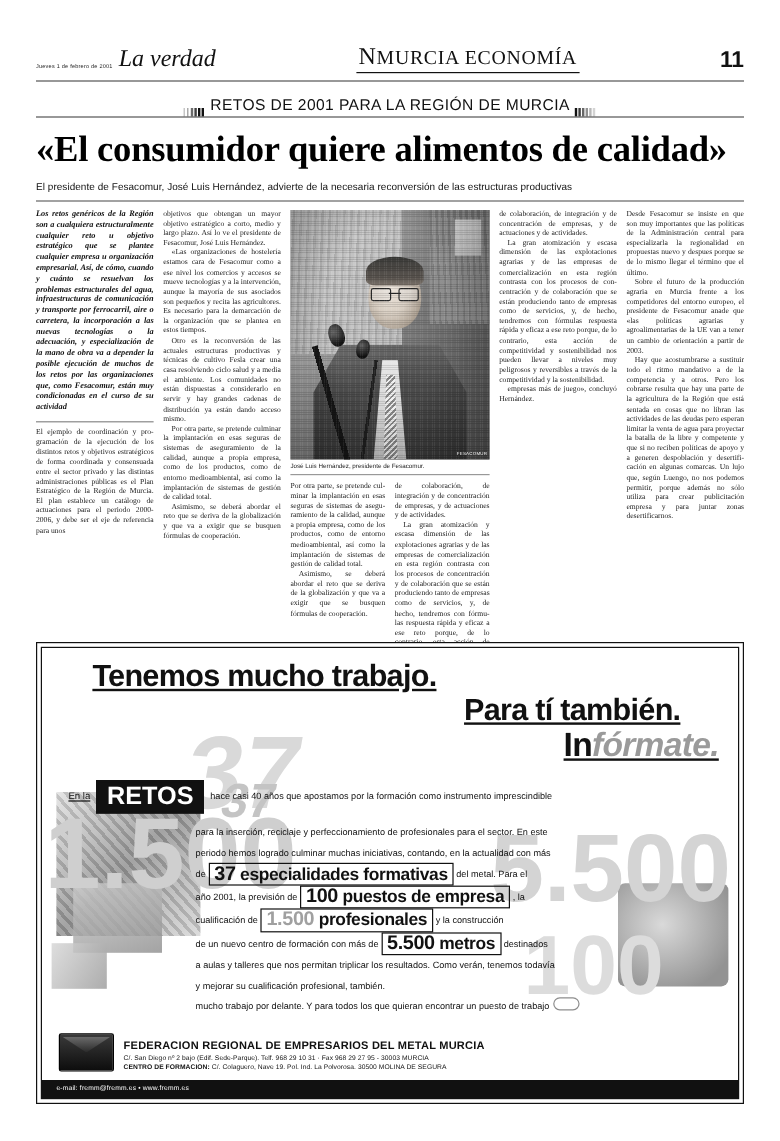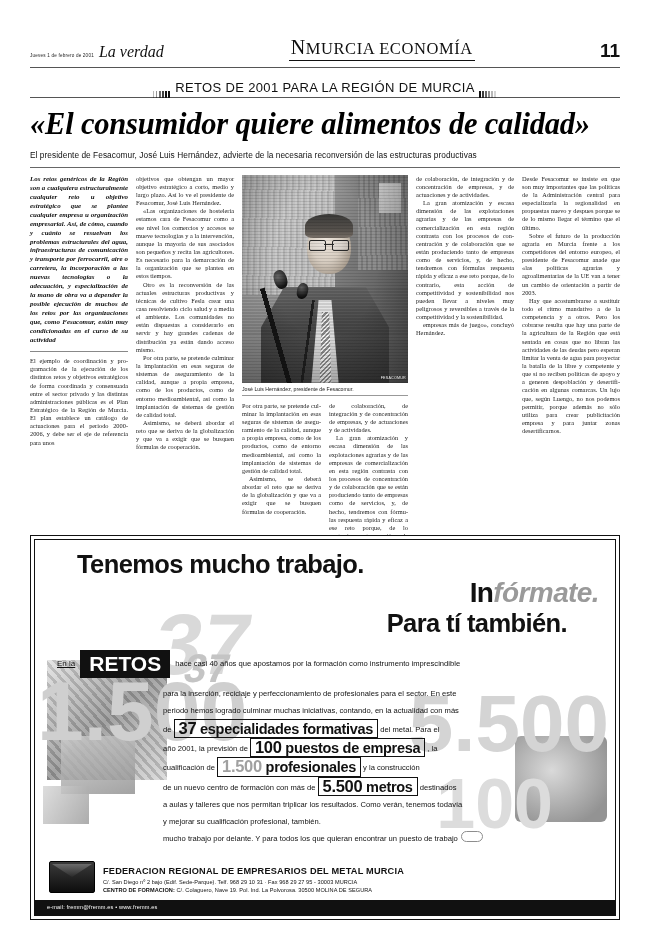--- a/index.html
+++ b/index.html
@@ -9,21 +9,21 @@
     font-family:"Liberation Serif", serif;
     color:#111;
     overflow:hidden;
     position:relative;
   }
   .page{position:relative;width:650px;height:951px;box-sizing:border-box;padding:0 30px;}
 
   
   .masthead{display:flex;align-items:flex-end;height:40px;padding-top:22px;}
   .mh-date{font-family:"Liberation Sans",sans-serif;font-size:4.6px;letter-spacing:.2px;color:#222;padding-bottom:4px;white-space:nowrap;}
-  .mh-paper{font-family:"Liberation Serif",serif;font-style:italic;font-size:16px;margin-left:5px;padding-bottom:1px;color:#111;text-align:right;}
+  .mh-paper{font-family:"Liberation Serif",serif;font-style:italic;font-size:20px;margin-left:5px;padding-bottom:1px;color:#111;text-align:right;}
   .mh-section{flex:1;text-align:center;padding-bottom:1px;}
   .mh-section span{
     font-family:"Liberation Serif",serif;
     font-size:16.5px;letter-spacing:.6px;
     border-bottom:1.6px solid #111;padding:0 2px 1px 2px;display:inline-block;
   }
   .mh-section .cap{font-size:20px;}
   .mh-page{font-family:"Liberation Sans",sans-serif;font-weight:bold;font-size:19px;padding-bottom:0px;}
   .rule-top{border-top:.8px solid #555;margin-top:5px;}
 
@@ -36,21 +36,21 @@
   .bars i:nth-child(3){opacity:.62}.bars i:nth-child(4){opacity:.80}
   .bars i:nth-child(5){opacity:1}.bars i:nth-child(6){opacity:1}
   .bars.rev i:nth-child(1){opacity:1}.bars.rev i:nth-child(2){opacity:.82}
   .bars.rev i:nth-child(3){opacity:.64}.bars.rev i:nth-child(4){opacity:.46}
   .bars.rev i:nth-child(5){opacity:.30}.bars.rev i:nth-child(6){opacity:.18}
   .banner-text{font-family:"Liberation Sans",sans-serif;font-weight:normal;font-size:13px;letter-spacing:.35px;}
   .rule-banner{border-top:.8px solid #555;margin-top:4px;}
 
   
   .headline{
-    font-family:"Liberation Serif",serif;font-style:italic;font-weight:bold;
+    font-family:"Liberation Serif",serif;font-weight:bold;
     font-size:30.5px;letter-spacing:-.2px;margin-top:11px;line-height:1.04;color:#000;
   }
   .subhead{
     font-family:"Liberation Sans",sans-serif;font-size:8.3px;margin-top:9px;color:#111;
     letter-spacing:.05px;
   }
   .rule-head{border-top:.7px solid #666;margin-top:7px;}
 
   
   .article{display:flex;gap:8px;margin-top:7px;height:352px;}
@@ -157,21 +157,21 @@
     background:repeating-linear-gradient(48deg,rgba(0,0,0,.14) 0 3px,rgba(255,255,255,.12) 3px 7px);}
   .ad-photo2{position:absolute;left:26px;top:196px;width:74px;height:58px;
     background:linear-gradient(160deg,#cfcfcf,#8c8c8c);opacity:.8;}
   .ad-photo3{position:absolute;right:8px;top:196px;width:92px;height:86px;
     background:radial-gradient(ellipse at 40% 40%,#cdcdcd,#6f6f6f 80%);opacity:.75;
     border-radius:6px;}
   .ad-photo4{position:absolute;left:8px;top:246px;width:46px;height:38px;
     background:linear-gradient(120deg,#d8d8d8,#9e9e9e);opacity:.85;}
 
   .ad-h{position:relative;font-family:"Liberation Sans",sans-serif;font-weight:bold;
-    color:#111;letter-spacing:-.6px;line-height:1.02;}
+    color:#111;letter-spacing:-.6px;line-height:1.02;text-decoration:underline;}
   .ad-h1{font-size:25.5px;margin:11px 0 0 42px;}
   .ad-h2{font-size:25.5px;margin:2px 48px 0 0;text-align:right;}
   .ad-h3{font-size:28px;margin:2px 16px 0 0;text-align:right;}
   .ad-h3 .grey{color:#9a9a9a;font-style:italic;}
 
   .fremm-row{position:relative;margin:14px 0 0 22px;display:flex;align-items:center;gap:5px;}
   .enla{font-family:"Liberation Sans",sans-serif;font-size:8px;text-decoration:underline;}
   .fremm-box{background:#111;color:#fff;font-family:"Liberation Sans",sans-serif;
     font-weight:bold;font-size:21px;letter-spacing:0px;padding:1px 7px 2px 7px;line-height:1;
     border:2px solid #111;}
@@ -316,22 +316,22 @@
         <div class="ad-photo3"></div>
         <div class="ad-photo4"></div>
         <div class="g-num g1">37</div>
         <div class="g-num g2">1.500</div>
         <div class="g-num g3">5.500</div>
         <div class="g-num g4">100</div>
         <div class="g-num g5">37</div>
       </div>
 
       <div class="ad-h ad-h1">Tenemos mucho trabajo.</div>
+      <div class="ad-h ad-h2">Para tí también.</div>
       <div class="ad-h ad-h3"><span>In</span><span class="grey">fórmate.</span></div>
-      <div class="ad-h ad-h2">Para tí también.</div>
 
       <div class="fremm-row">
         <span class="enla">En la</span>
         <span class="fremm-box">RETOS</span>
         <span class="fremm-tail">hace casi 40 años que apostamos por la formación como instrumento  imprescindible</span>
       </div>
 
       <div class="ad-copy">
         <span class="ln">para la inserción, reciclaje y perfeccionamiento de profesionales para el sector. En este</span>
         <span class="ln">periodo hemos logrado culminar muchas iniciativas, contando, en la actualidad con más</span>

